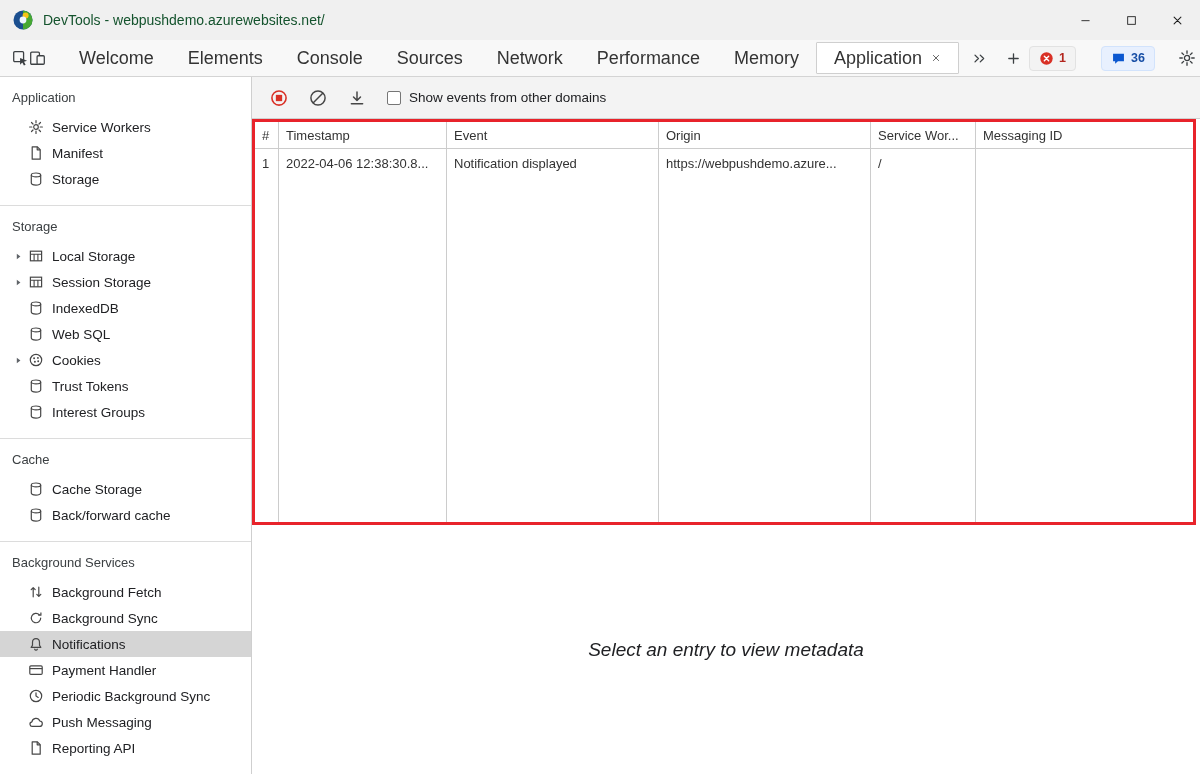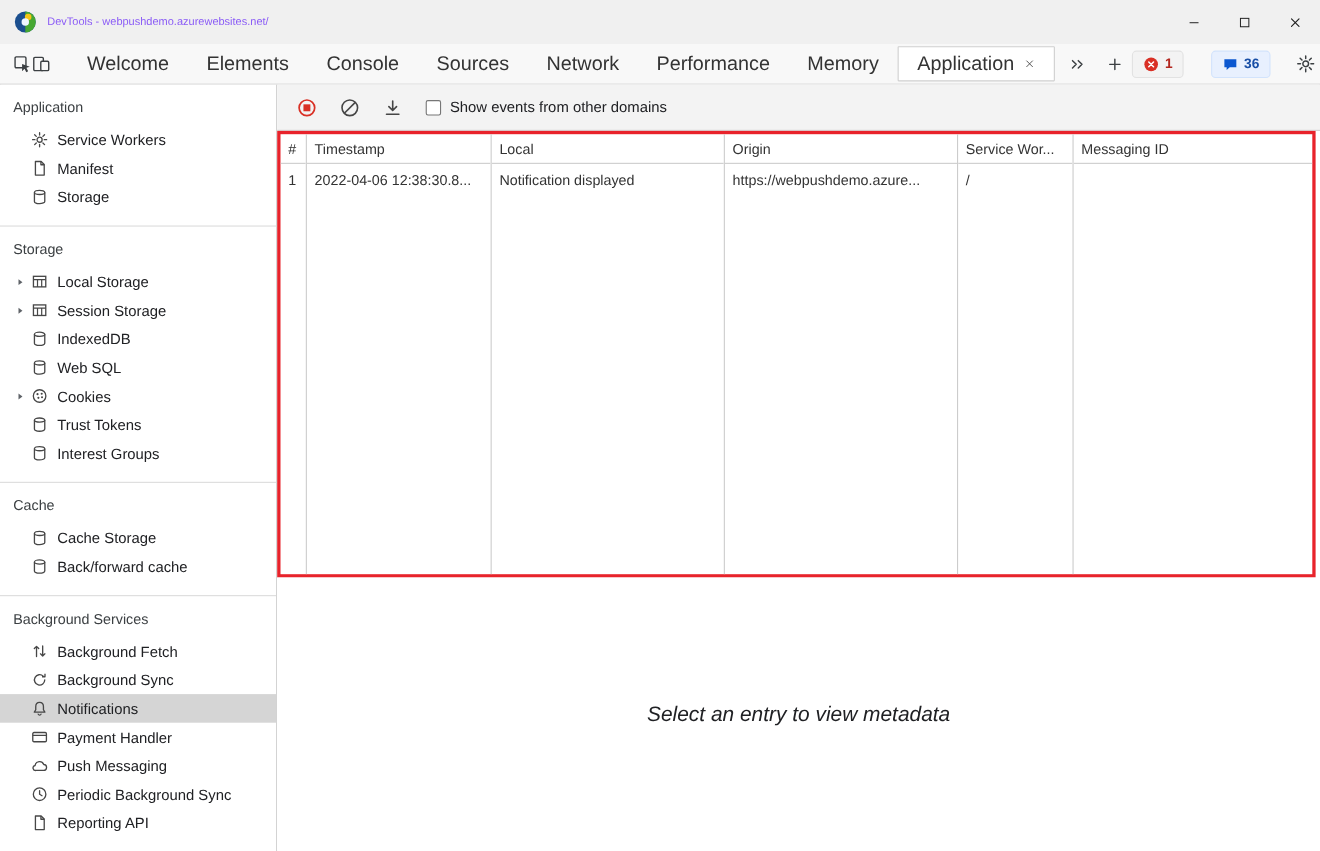--- a/index.html
+++ b/index.html
@@ -9,21 +9,21 @@
     background: #fff;
     box-shadow: inset 0 0 0 1px #9e9e9e;
     overflow: hidden;
     color: #202124;
   }
   svg { display: block; }
 
   
   .titlebar { height: 40px; background: #f0f0f0; display: flex; align-items: center; padding-left: 12px; }
   .logo { width: 22px; height: 22px; margin-right: 9px; }
-  .title-text { font-size: 10px; color: #8b5cf6; }
+  .title-text { font-size: 14px; color: #14532d; }
   .win-controls { margin-left: auto; display: flex; height: 100%; }
   .win-btn { width: 46px; height: 100%; display: flex; align-items: center; justify-content: center; border: none; background: transparent; }
   .win-btn svg { width: 13px; height: 13px; color: #1f1f1f; }
 
   
   .tabbar { height: 37px; background: #f8f8f8; border-bottom: 1px solid #d4d4d4; display: flex; align-items: center; padding: 0 10px 0 12px; }
   .tbar-icon-btn { width: 30px; height: 30px; display: flex; align-items: center; justify-content: center; border: none; background: none; }
   .tbar-icon-btn svg { width: 17px; height: 17px; color: #3c4043; }
   .tabs { display: flex; align-items: center; height: 100%; margin-left: 16px; }
   .tab { display: flex; align-items: center; gap: 9px; height: 100%; padding: 0 17px; font-size: 18px; color: #333; white-space: nowrap; }
@@ -447,30 +447,30 @@
         <div class="si">
           <span class="tw"></span>
           <svg class="ic">
               <use href="#i-card"></use>
             </svg>
           <span class="lbl">Payment Handler</span>
         </div>
         <div class="si">
           <span class="tw"></span>
           <svg class="ic">
+              <use href="#i-clock"></use>
+            </svg>
+          <span class="lbl">Periodic Background Sync</span>
+        </div>
+        <div class="si">
+          <span class="tw"></span>
+          <svg class="ic">
               <use href="#i-cloud"></use>
             </svg>
           <span class="lbl">Push Messaging</span>
-        </div>
-        <div class="si">
-          <span class="tw"></span>
-          <svg class="ic">
-              <use href="#i-clock"></use>
-            </svg>
-          <span class="lbl">Periodic Background Sync</span>
         </div>
         <div class="si">
           <span class="tw"></span>
           <svg class="ic">
               <use href="#i-doc"></use>
             </svg>
           <span class="lbl">Reporting API</span>
         </div>
       </div>
 
@@ -503,21 +503,21 @@
       <div class="etable">
         <div class="col c0">
           <div class="th">#</div>
           <div class="td">1</div>
         </div>
         <div class="col c1">
           <div class="th">Timestamp</div>
           <div class="td">2022-04-06 12:38:30.8...</div>
         </div>
         <div class="col c2">
-          <div class="th">Local</div>
+          <div class="th">Event</div>
           <div class="td">Notification displayed</div>
         </div>
         <div class="col c3">
           <div class="th">Origin</div>
           <div class="td">https://webpushdemo.azure...</div>
         </div>
         <div class="col c4">
           <div class="th">Service Wor...</div>
           <div class="td">/</div>
         </div>

